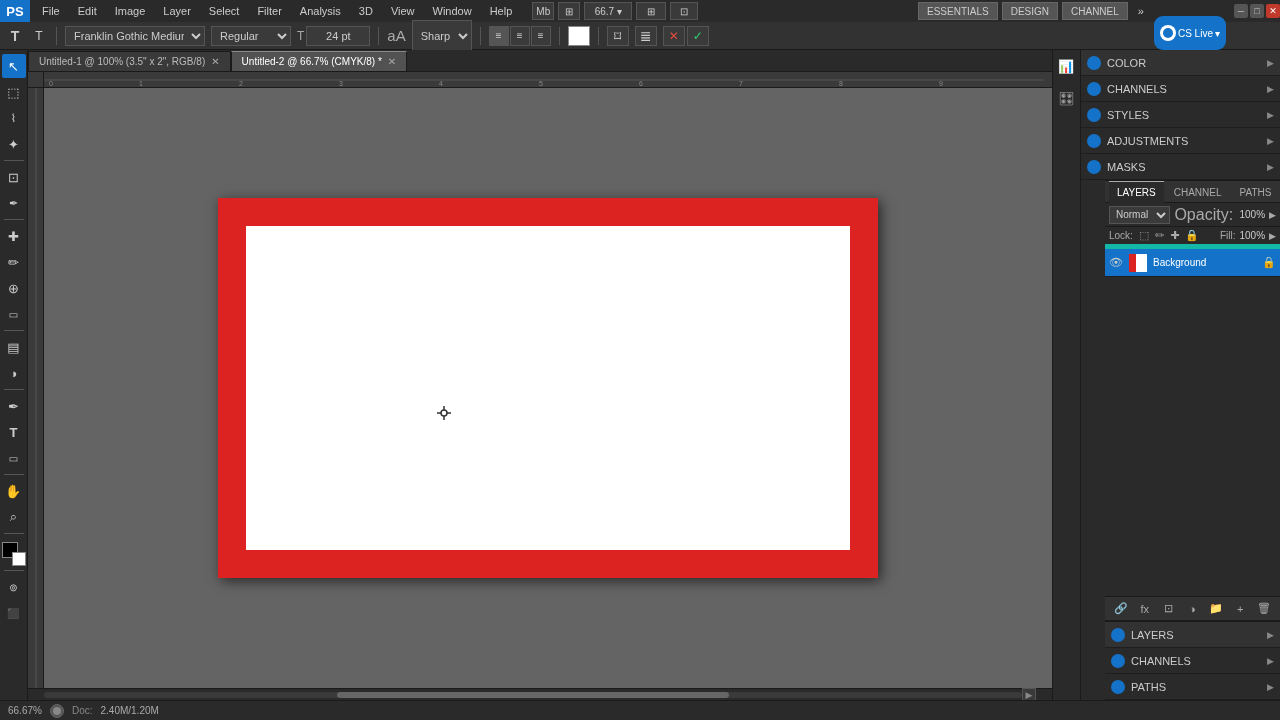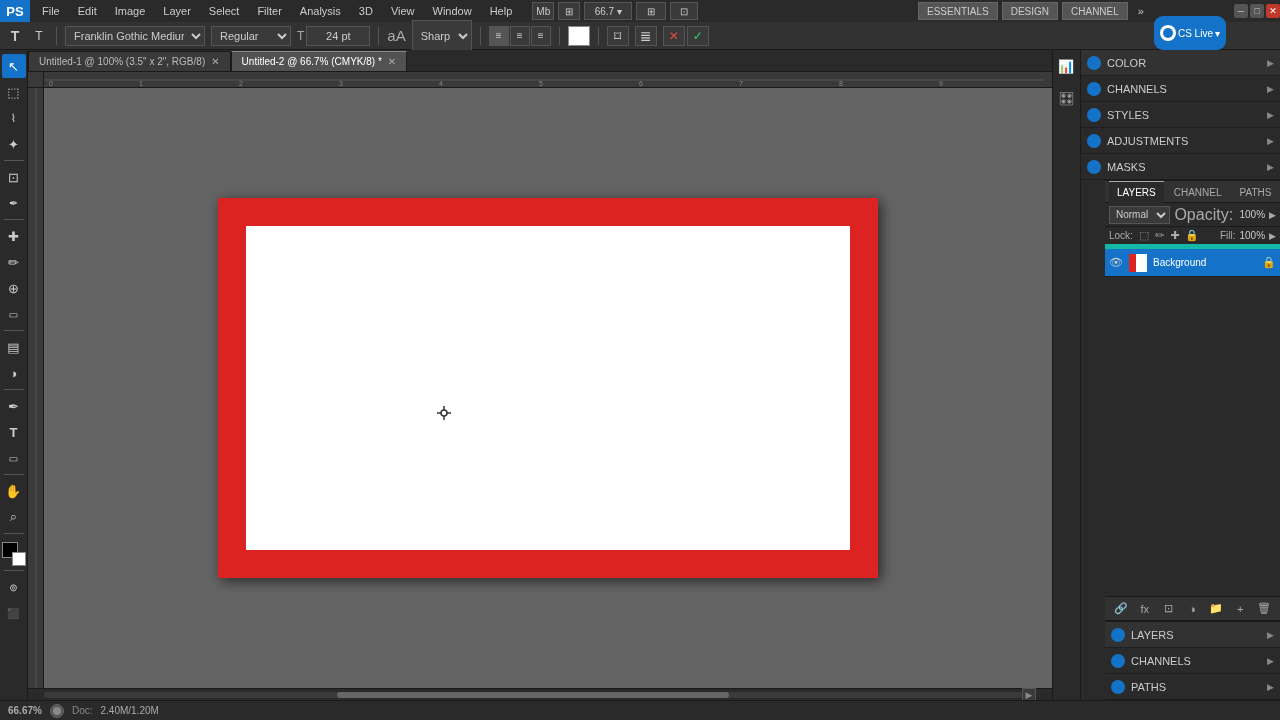--- a/index.html
+++ b/index.html
@@ -510,21 +510,21 @@
       height: 20px;
       background: #2a2a2a;
       border-top: 1px solid #1a1a1a;
       display: flex;
       align-items: center;
       padding: 0 8px;
       font-size: 10px;
       color: #888;
       gap: 8px;
     }
-    .status-zoom { color: #aaa; font-weight: bold; }
+    .status-zoom { color: #aaa; }
     .status-doc { color: #aaa; }
 
     
     #hscrollbar {
       height: 12px;
       background: #2a2a2a;
       border-top: 1px solid #1a1a1a;
       display: flex; align-items: center;
       padding: 0 16px;
     }

